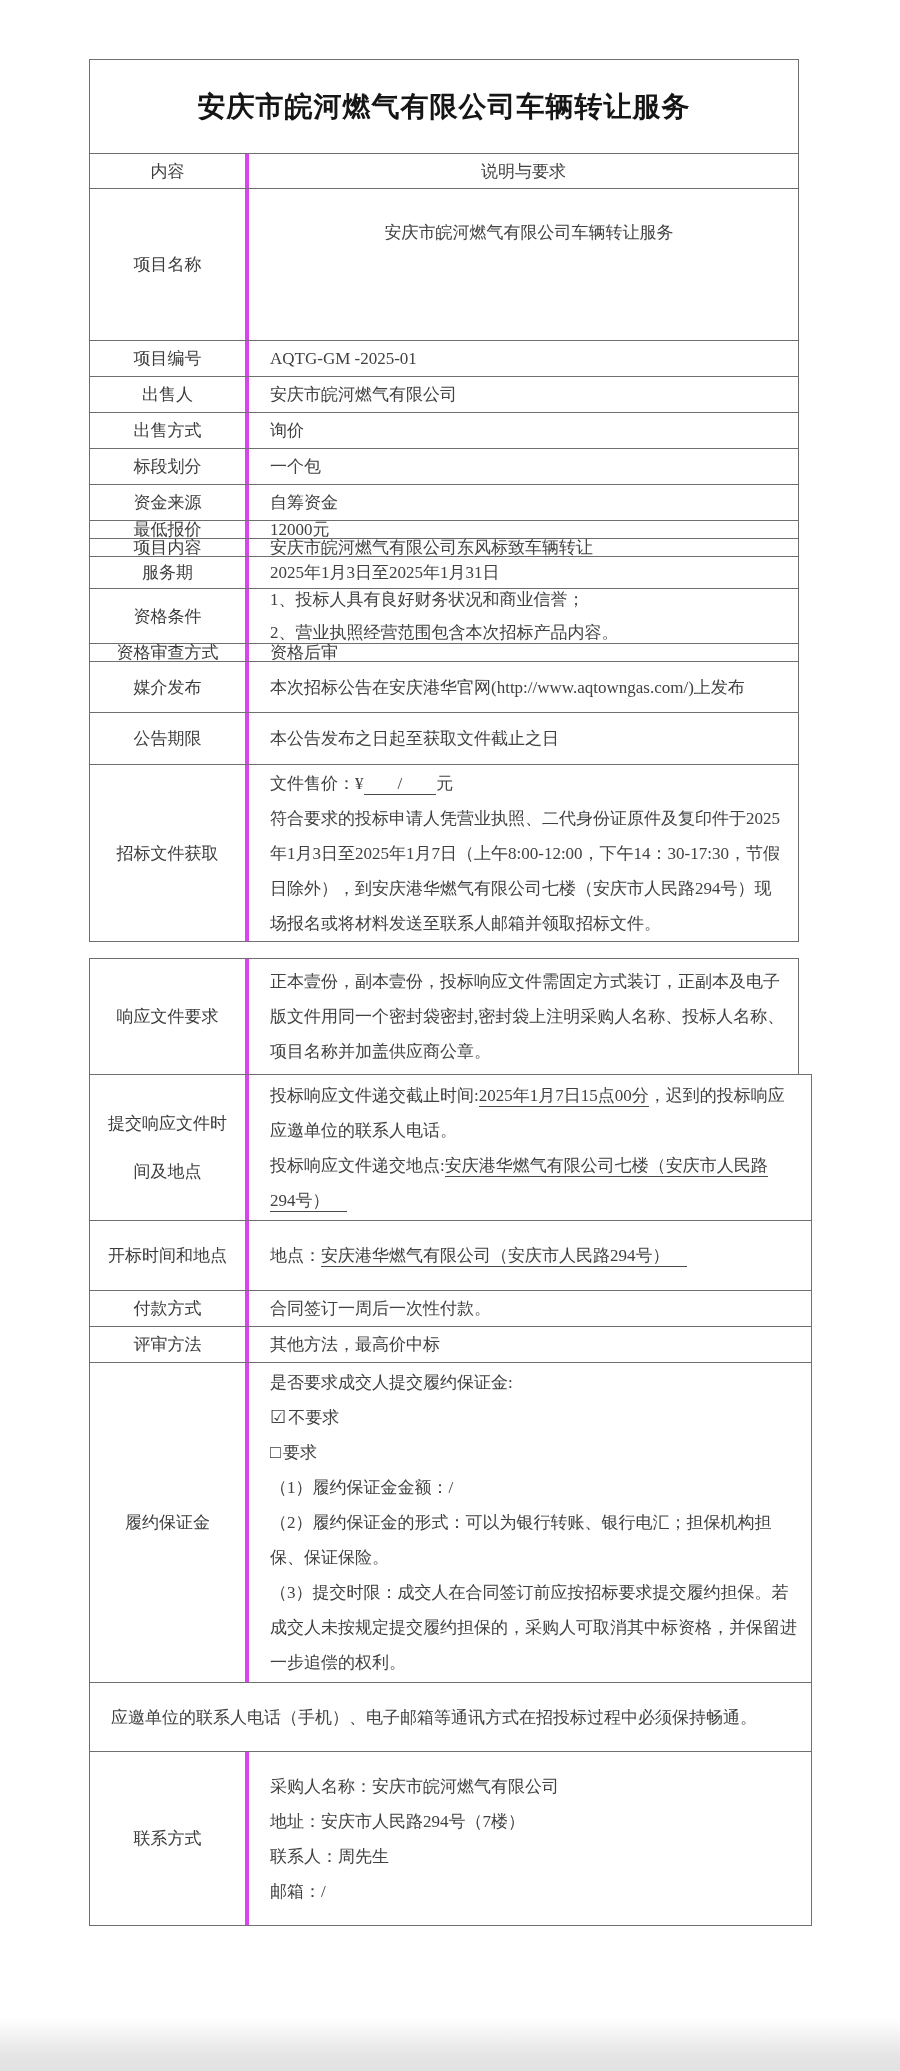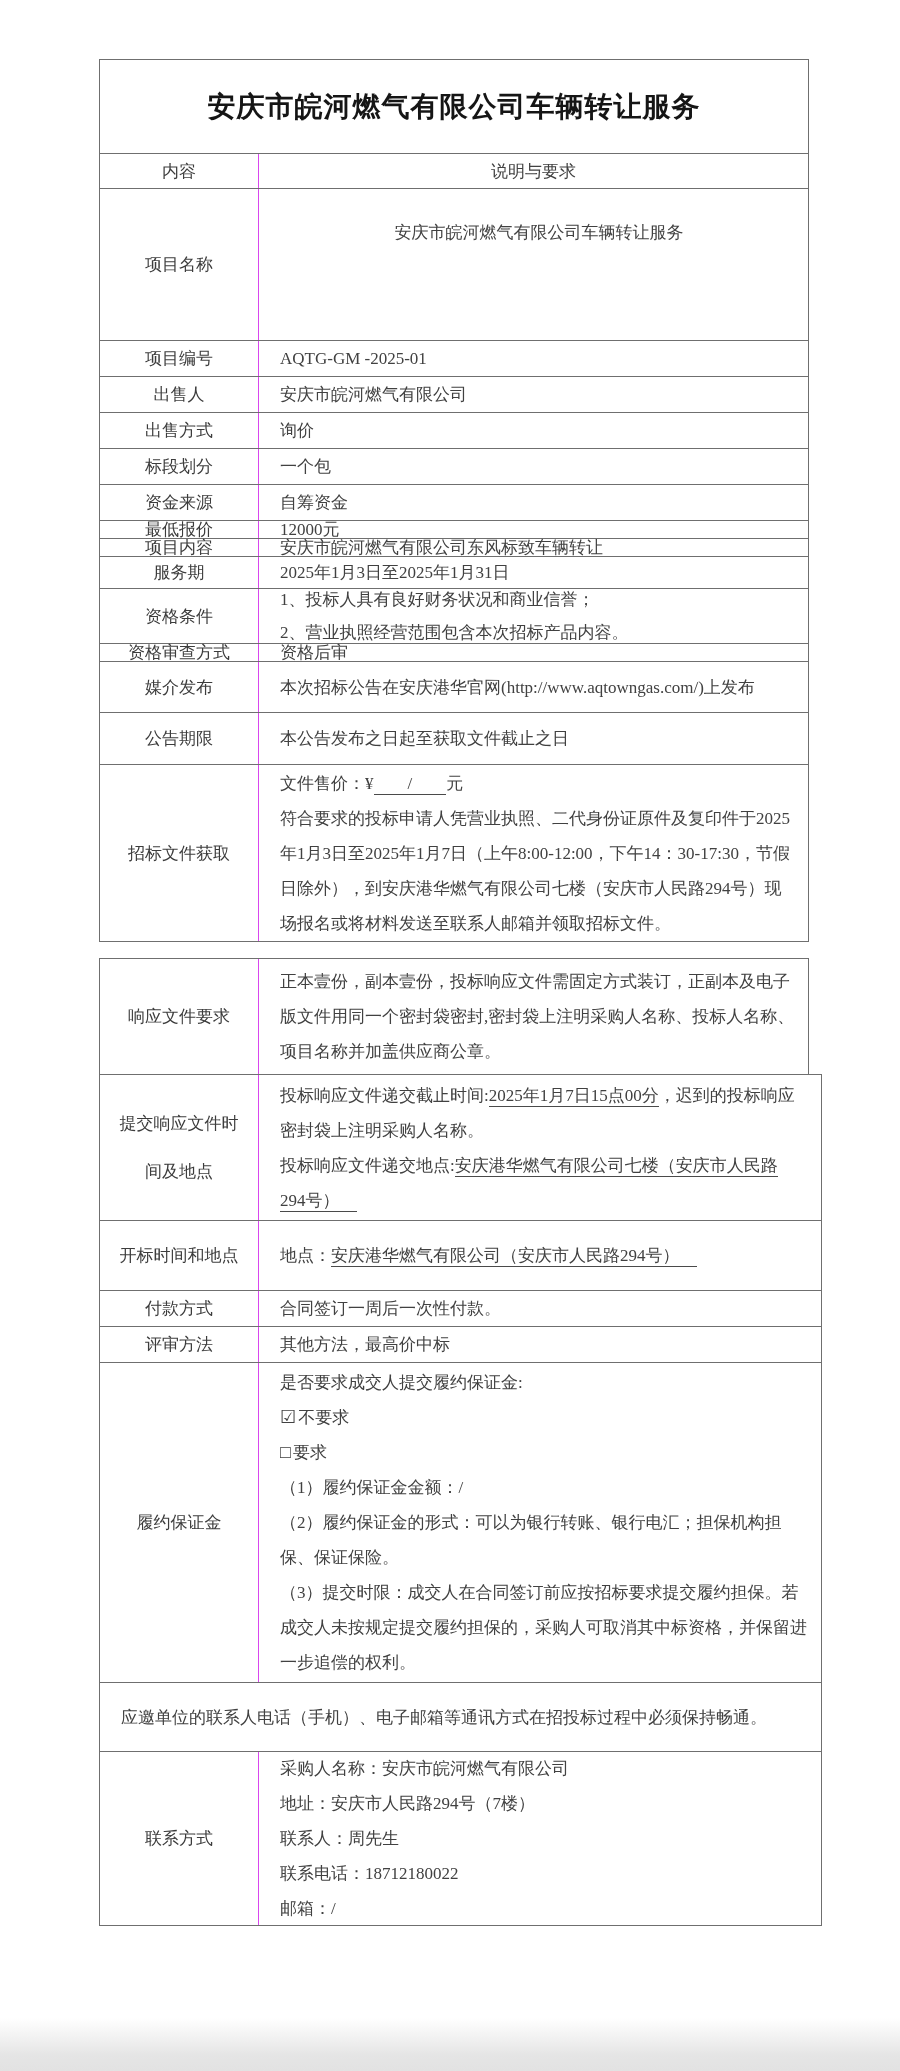--- a/index.html
+++ b/index.html
@@ -1,29 +1,29 @@
 <!DOCTYPE html>
 <html><head>
 <meta charset="utf-8">
 <style>
   html,body{margin:0;padding:0;}
   body{
     width:900px;height:2071px;position:relative;background:#ffffff;
     font-family:"Liberation Serif","DejaVu Serif",serif;
     color:#414141;overflow:hidden;
   }
-  .doc{position:absolute;left:99px;top:59px;}
+  .doc{position:absolute;left:89px;top:59px;}
   .gap{height:17px;}
   .row{
     display:flex;width:710px;box-sizing:border-box;background:#fff;
     border:1px solid #6f6f6f;margin-top:-1px;font-size:17px;
   }
   .row.wide{width:723px;}
   .lab{
-    width:159px;flex:none;box-sizing:border-box;border-right:1px solid #d946ef;
+    width:159px;flex:none;box-sizing:border-box;border-right:4px solid #d946ef;
     display:flex;flex-direction:column;align-items:center;justify-content:center;
     text-align:right;color:#3c3c3c;
   }
   .val{
     flex:1;box-sizing:border-box;display:flex;flex-direction:column;
     justify-content:center;padding:0 10px 0 21px;
   }
   .val.center{text-align:center;padding:0 10px;}
   .val.topcenter{justify-content:flex-start;padding-top:32px;text-align:center;}
   .para{line-height:35px;}
@@ -147,21 +147,21 @@
       <div class="val para">正本壹份，副本壹份，投标响应文件需固定方式装订，正副本及电子版文件用同一个密封袋密封,密封袋上注明采购人名称、投标人名称、项目名称并加盖供应商公章。</div>
     </div>
 
     <div class="row wide h147">
       <div class="lab">
         <div class="ll">提交响应文件时</div>
         <div class="ll">间及地点</div>
       </div>
       <div class="val para">
         <div><span>投标响应文件递交截止时间:</span><span class="u">2025年1月7日15点00分</span><span>，迟到的投标响应</span></div>
-        <div>密封袋上注明采购人名称。</div>
+        <div>应邀单位的联系人电话。</div>
         <div><span>投标响应文件递交地点:</span><span class="u">安庆港华燃气有限公司七楼（安庆市人民路</span></div>
         <div><span class="u">294号）　</span></div>
       </div>
     </div>
 
     <div class="row wide h71">
       <div class="lab">开标时间和地点</div>
       <div class="val para">
         <div><span>地点：</span><span class="u">安庆港华燃气有限公司（安庆市人民路294号）　</span></div>
       </div>
@@ -192,21 +192,20 @@
     <div class="row wide h70">
       <div class="val para">应邀单位的联系人电话（手机）、电子邮箱等通讯方式在招投标过程中必须保持畅通。</div>
     </div>
 
     <div class="row wide h175">
       <div class="lab">联系方式</div>
       <div class="val para">
         <div>采购人名称：安庆市皖河燃气有限公司</div>
         <div>地址：安庆市人民路294号（7楼）</div>
         <div>联系人：周先生</div>
-        <div>联系电话：18712180022</div>
         <div>邮箱：/</div>
       </div>
     </div>
 
   </div>
 </div>
 
 <div class="bottom-shade"></div>
 
 </body></html>

